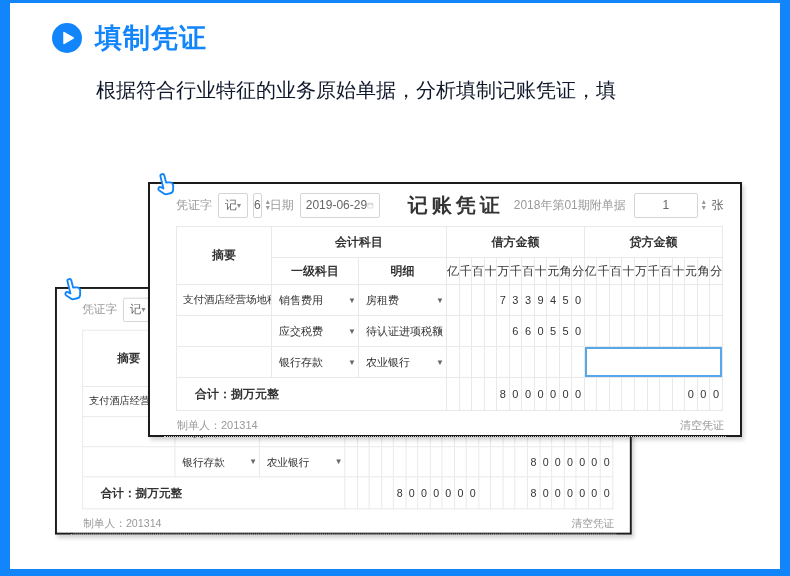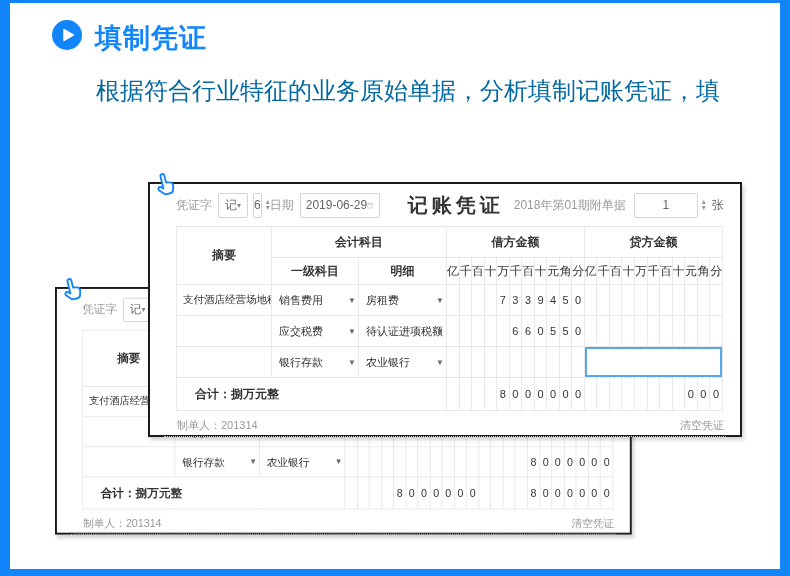--- a/index.html
+++ b/index.html
@@ -4,23 +4,23 @@
 <style>
   html,body{margin:0;padding:0;background:#fff;}
   #app{position:relative;width:790px;height:576px;background:#fff;overflow:hidden;
        font-family:"Liberation Sans","DejaVu Sans",sans-serif;}
   .frame{position:absolute;background:#1285fb;}
   .frame-top{left:0;top:0;right:0;height:3px;}
   .frame-left{left:0;top:0;bottom:0;width:10px;}
   .frame-right{right:0;top:0;bottom:0;width:10px;}
   .frame-bottom{left:0;bottom:0;right:0;height:7px;}
 
-  .page-header{position:absolute;left:52px;top:20px;display:flex;align-items:flex-start;}
+  .page-header{position:absolute;left:52px;top:20px;display:flex;align-items:center;}
   .page-title{font-size:27px;font-weight:bold;color:#1285fb;margin-left:13px;letter-spacing:1px;}
-  .page-desc{position:absolute;left:96px;top:72px;width:676px;font-size:24px;color:#0369a1;line-height:37px;}
+  .page-desc{position:absolute;left:96px;top:72px;width:676px;font-size:20px;color:#0f172a;line-height:37px;}
   .page-desc span{display:block;}
 
   .voucher-wrap{position:absolute;}
   .voucher-wrap.back{left:55px;top:287px;transform:scale(0.971);transform-origin:0 0;z-index:1;}
   .voucher-wrap.front{left:148px;top:182px;z-index:2;}
   .voucher{width:594px;height:255px;background:#fff;border:2px solid #1c1c1c;box-sizing:border-box;
            box-shadow:2px 3px 4px rgba(0,0,0,.18);}
   .v-controls{height:42px;display:flex;align-items:center;padding:0 20px 0 26px;}
   .lbl{font-size:12px;color:#999;margin-right:6px;white-space:nowrap;}
   .box{height:25px;border:1px solid #d5d5d5;border-radius:2px;display:flex;align-items:center;

